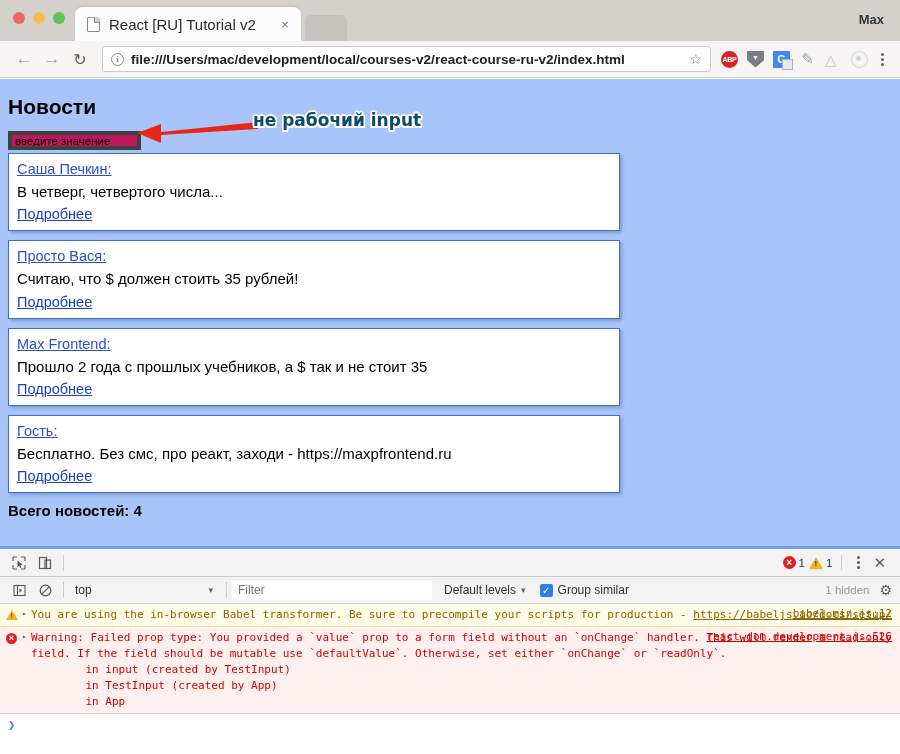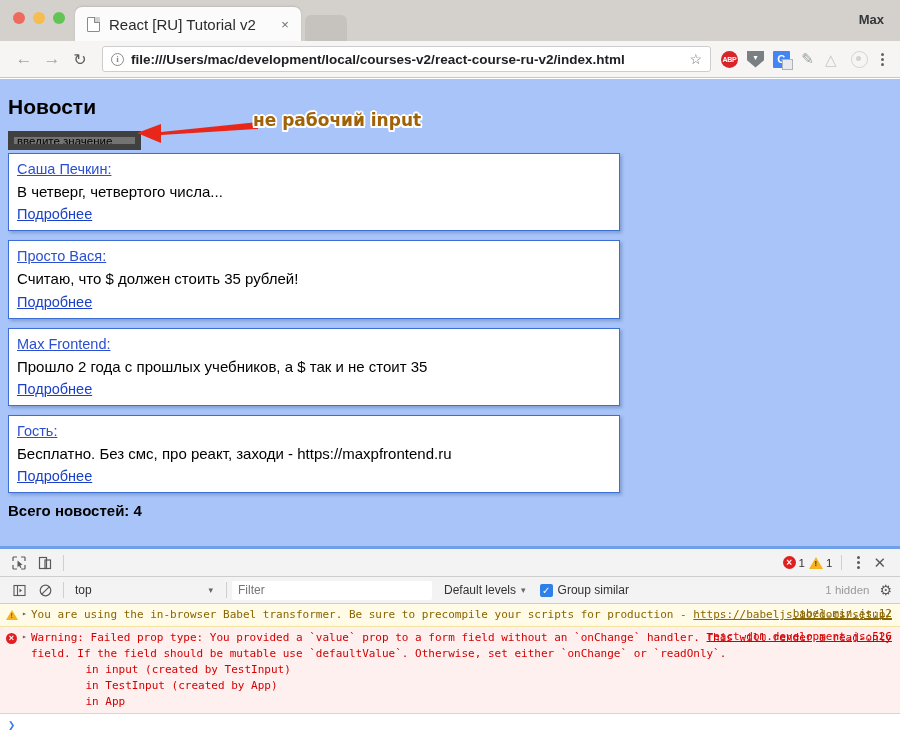--- a/index.html
+++ b/index.html
@@ -147,21 +147,21 @@
     position: absolute; top: 79px; left: 0; right: 0;
     height: 467px; background: #a8c4f8;
     padding: 8px; overflow: hidden;
   }
   .page-title {
     font-size: 21px; font-weight: bold; color: #000;
     margin: 8px 0 12px 0;
   }
   .news-input {
     width: 133px; height: 19px;
-    border: 6px solid #404040; background: #737373;
+    border: 4px solid #404040; background: #be185d;
     font-size: 11.5px; font-family: "Liberation Sans", sans-serif;
     color: #000; padding: 1px 3px; outline: none;
     display: block; border-radius: 0;
   }
   .news-list { margin-top: 3px; }
   .news-card {
     width: 612px;
     background: #fff;
     border: 1px solid #3b6fd4;
     padding: 6px 8px 7px 8px;
@@ -180,21 +180,21 @@
     font-size: 14.5px; color: #1a3fc8; text-decoration: underline;
     display: inline-block;
   }
   .total {
     font-size: 15px; font-weight: bold; color: #000; margin-top: 3px;
   }
 
   
   .annot-text {
     position: absolute; left: 253px; top: 110px;
-    font-size: 17px; font-weight: bold; color: #a16207;
+    font-size: 17px; font-weight: bold; color: #0c4a6e;
     font-family: "DejaVu Sans", sans-serif;
     text-shadow:
       -1.5px -1.5px 0 #fff, 1.5px -1.5px 0 #fff,
       -1.5px 1.5px 0 #fff, 1.5px 1.5px 0 #fff,
       0 -1.8px 0 #fff, 0 1.8px 0 #fff,
       -1.8px 0 0 #fff, 1.8px 0 0 #fff;
     white-space: nowrap;
   }
   .annot-arrow {
     position: absolute; left: 133px; top: 120px;

